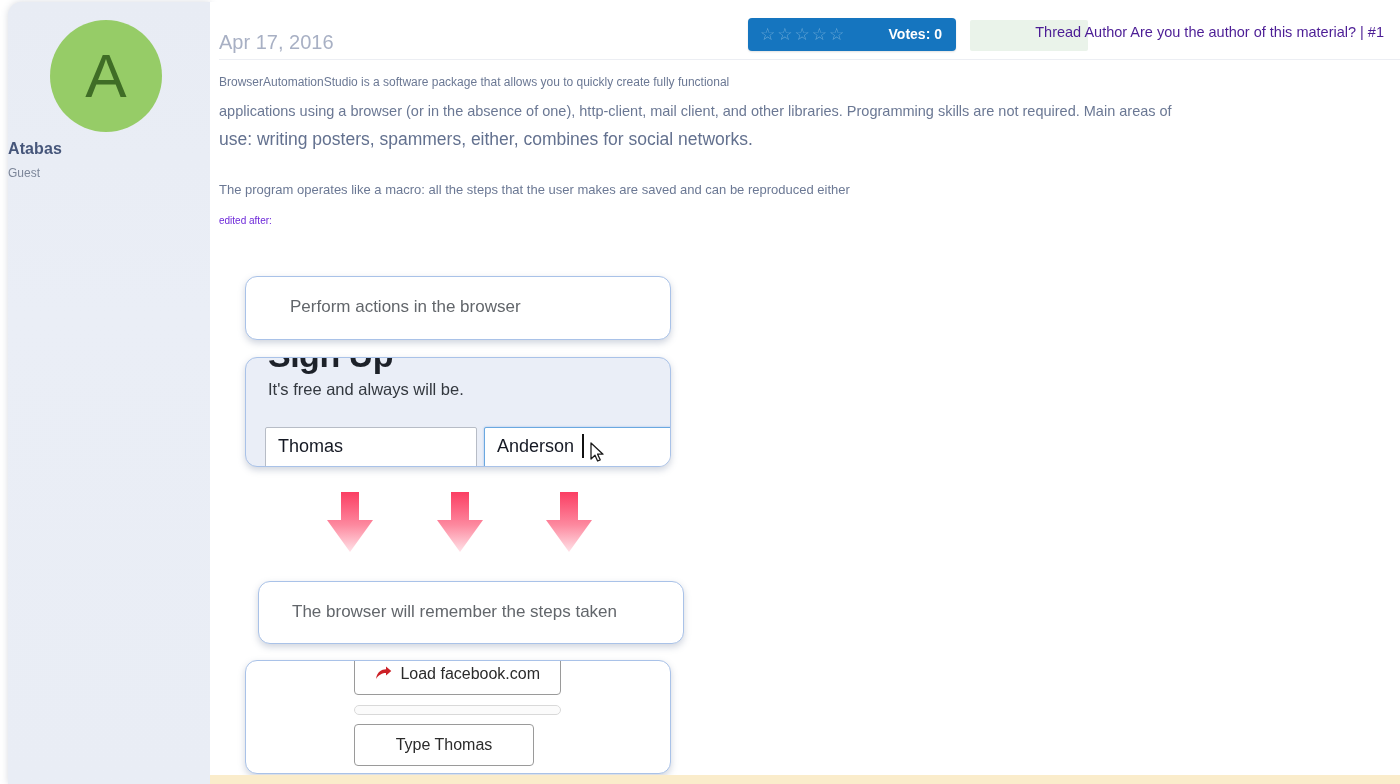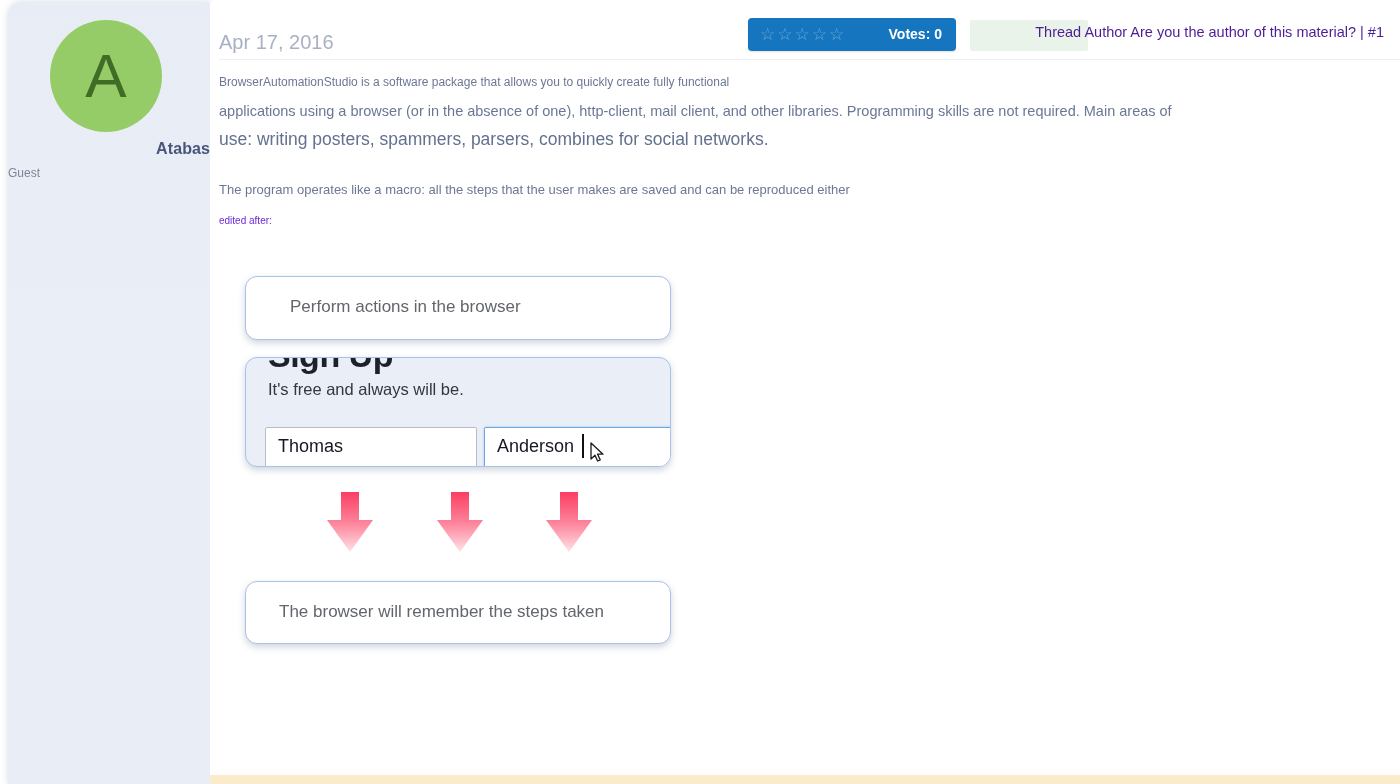--- a/index.html
+++ b/index.html
@@ -58,21 +58,21 @@
     font-size: 62px;
     line-height: 112px;
     text-align: center;
     font-weight: 400;
     font-family: "Liberation Sans", sans-serif;
   }
   #author-name {
     position: absolute;
     left: 0; top: 138px;
     width: 202px;
-    text-align: right;
+    text-align: left;
     color: #46567a;
     font-size: 16px;
     font-weight: bold;
     letter-spacing: .1px;
   }
   #author-role {
     position: absolute;
     left: 0; top: 164px;
     width: 202px;
     text-align: left;
@@ -258,21 +258,21 @@
     position: absolute;
     top: 0;
     width: 54px; height: 70px;
   }
   #arrow-1 { left: 78px; }
   #arrow-2 { left: 188px; }
   #arrow-3 { left: 297px; }
 
   
   #card-remember {
-    left: 35px; top: 579px;
+    left: 48px; top: 579px;
     width: 424px; height: 61px;
   }
   #card-remember .card-text {
     position: absolute;
     left: 33px; top: 20px;
   }
 
   
   #card-steps {
     left: 35px; top: 658px;
@@ -346,21 +346,21 @@
       </div>
 
       <div id="thread-author-highlight"></div>
       <div id="thread-author-text">Thread Author Are you the author of this material? | #1</div>
 
       <div id="header-divider"></div>
     </div>
 
     <div class="body-line" id="body-l1">BrowserAutomationStudio is a software package that allows you to quickly create fully functional</div>
     <div class="body-line" id="body-l2">applications using a browser (or in the absence of one), http-client, mail client, and other libraries. Programming skills are not required. Main areas of</div>
-    <div class="body-line" id="body-l3">use: writing posters, spammers, parsers, combines for social networks.</div>
+    <div class="body-line" id="body-l3">use: writing posters, spammers, either, combines for social networks.</div>
     <div class="body-line" id="body-l4">The program operates like a macro: all the steps that the user makes are saved and can be reproduced either</div>
     <div class="body-line" id="body-edited">edited after:</div>
 
     <div class="card" id="card-actions">
       <span class="card-text">Perform actions in the browser</span>
     </div>
 
     <div class="card" id="card-signup">
       <div id="signup-heading">Sign Up</div>
       <div id="signup-sub">It's free and always will be.</div>
@@ -416,18 +416,32 @@
           </defs>
           <path d="M18,2 L36,2 L36,30 L50,30 L27,62 L4,30 L18,30 Z" fill="url(#ag3)"></path>
         </svg>
       </span>
     </div>
 
     <div class="card" id="card-remember">
       <span class="card-text">The browser will remember the steps taken</span>
     </div>
 
+    <div class="card" id="card-steps">
+      <div class="step-box" id="step-load">
+        <span id="load-icon">
+          <svg width="17" height="15" viewBox="0 0 17 15">
+            <path d="M1,13 C2,6 6.5,3.2 11,3.2 L11,0.6 L16.3,5.1 L11,9.6 L11,6.9 C7.3,6.9 3.6,8.6 1,13 Z" fill="#cc2127"></path>
+          </svg>
+        </span>
+        <span>Load facebook.com</span>
+      </div>
+      <div id="step-connector"></div>
+      <div class="step-box" id="step-type">
+        <span>Type Thomas</span>
+      </div>
+    </div>
 
   </div>
 
   <div id="bottom-strip"></div>
 
 </div>
 
 </body></html>

